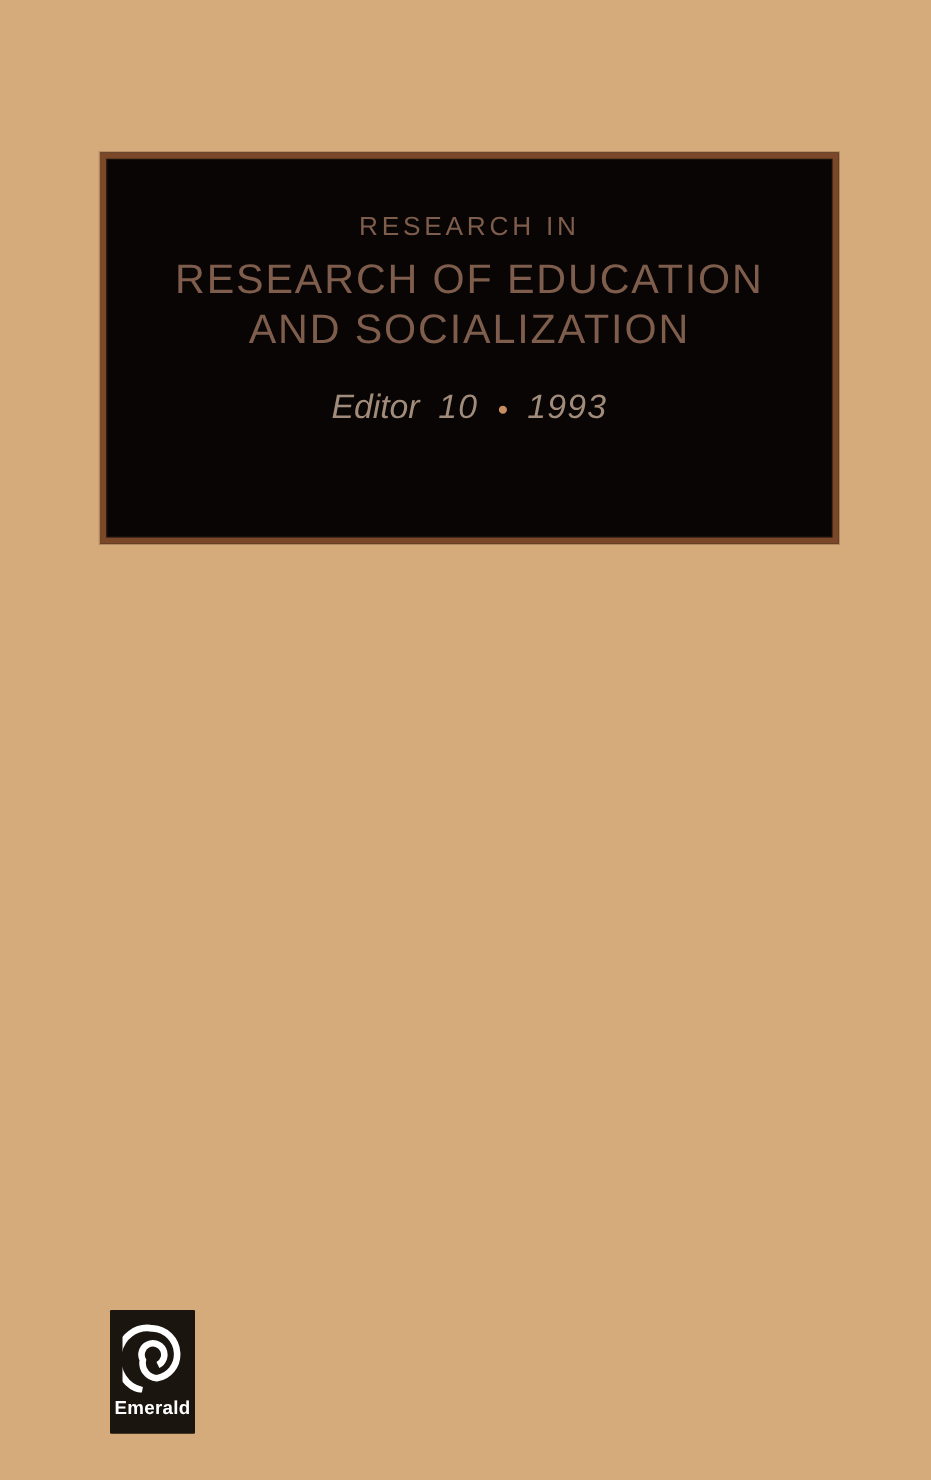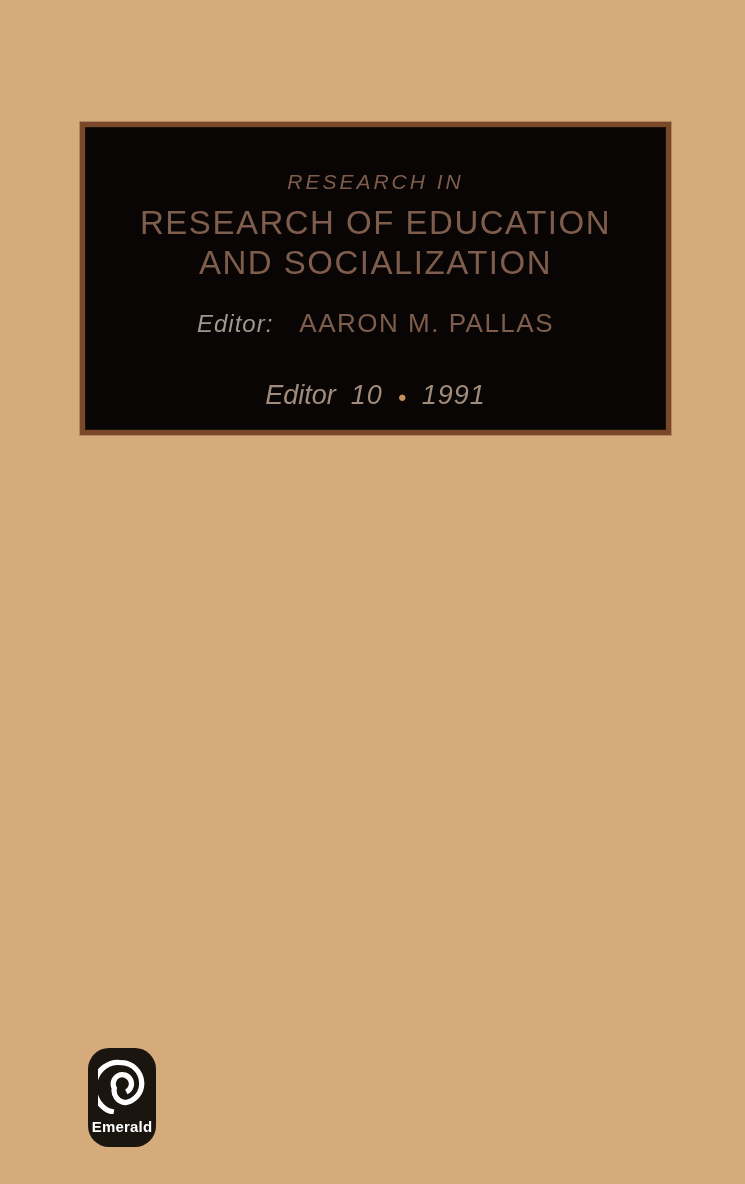--- a/index.html
+++ b/index.html
@@ -17,21 +17,20 @@
     background:var(--plaque,#080504);
     border:5px solid var(--frame,#7a4829);
     box-shadow:0 0 0 1px rgba(60,30,10,.25), inset 0 0 0 1px rgba(120,80,50,.18);
     display:flex;flex-direction:column;align-items:center;
   }
   .series{
     margin-top:44px;
     font-size:21px;line-height:1;
     letter-spacing:3px;
     color:var(--title-text,#7f5d4c);
-    font-style:italic;
   }
   .title-line{
     font-size:33px;line-height:1.14;
     letter-spacing:1.5px;
     color:var(--title-text,#7f5d4c);
   }
   .title-line.first{margin-top:12px;}
   .title-line.second{margin-top:2px;}
   .editor-row{
     margin-top:27px;
@@ -46,61 +45,57 @@
     margin-left:26px;
     font-size:26px;letter-spacing:1.5px;
     color:var(--title-text,#7f5d4c);
   }
   .volume-row{
     margin-top:29px;
     display:flex;align-items:baseline;
     font-size:27px;font-style:italic;
     color:var(--volume-text,#a18b7b);
   }
-  .volume-number{margin-left:15px;letter-spacing:1px;margin-top:12px;}
+  .volume-number{margin-left:15px;letter-spacing:1px;}
   .separator{
     margin-left:15px;
     font-style:normal;font-size:15px;
     color:var(--bullet,#c68e61);
     transform:translateY(-2px);
   }
   .year{margin-left:15px;letter-spacing:1px;}
 
   
   .publisher-logo{
     position:absolute;left:88px;top:1048px;
     width:68px;height:99px;
     background:var(--logo-bg,#1b150f);
-    border-radius:21px;
+    border-radius:1px;
     display:flex;flex-direction:column;align-items:center;
   }
   .spiral-wrap{margin-top:8px;height:60px;display:flex;align-items:center;justify-content:center;}
   .publisher-name{
     margin-top:2px;
     color:var(--logo-fg,#ffffff);
     font-size:15px;font-weight:bold;
     letter-spacing:.2px;
   }
 </style>
 </head>
 <body>
 
 <div class="plaque">
   <div class="series">RESEARCH IN</div>
   <div class="title-line first">RESEARCH OF EDUCATION</div>
   <div class="title-line second">AND SOCIALIZATION</div>
-  <div class="editor-row">
-    <span class="editor-label">Editor:</span>
-    <span class="editor-name">AARON M. PALLAS</span>
-  </div>
   <div class="volume-row">
     <span class="volume-word">Editor</span>
     <span class="volume-number">10</span>
     <span class="separator">●</span>
-    <span class="year">1991</span>
+    <span class="year">1993</span>
   </div>
 </div>
 
 <div class="publisher-logo">
   <div class="spiral-wrap">
     <svg viewBox="0 0 100 115" width="48" height="56" aria-hidden="true">
       <path d="M 33 112 A 46 49 0 0 1 50 9 A 43 43 0 0 1 91 50 A 40 40 0 0 1 57 92 A 25 25 0 0 1 34 62 A 19 19 0 1 1 59 70" fill="none" stroke="#ffffff" stroke-width="11" stroke-linecap="butt"></path>
     </svg>
   </div>
   <div class="publisher-name">Emerald</div>

